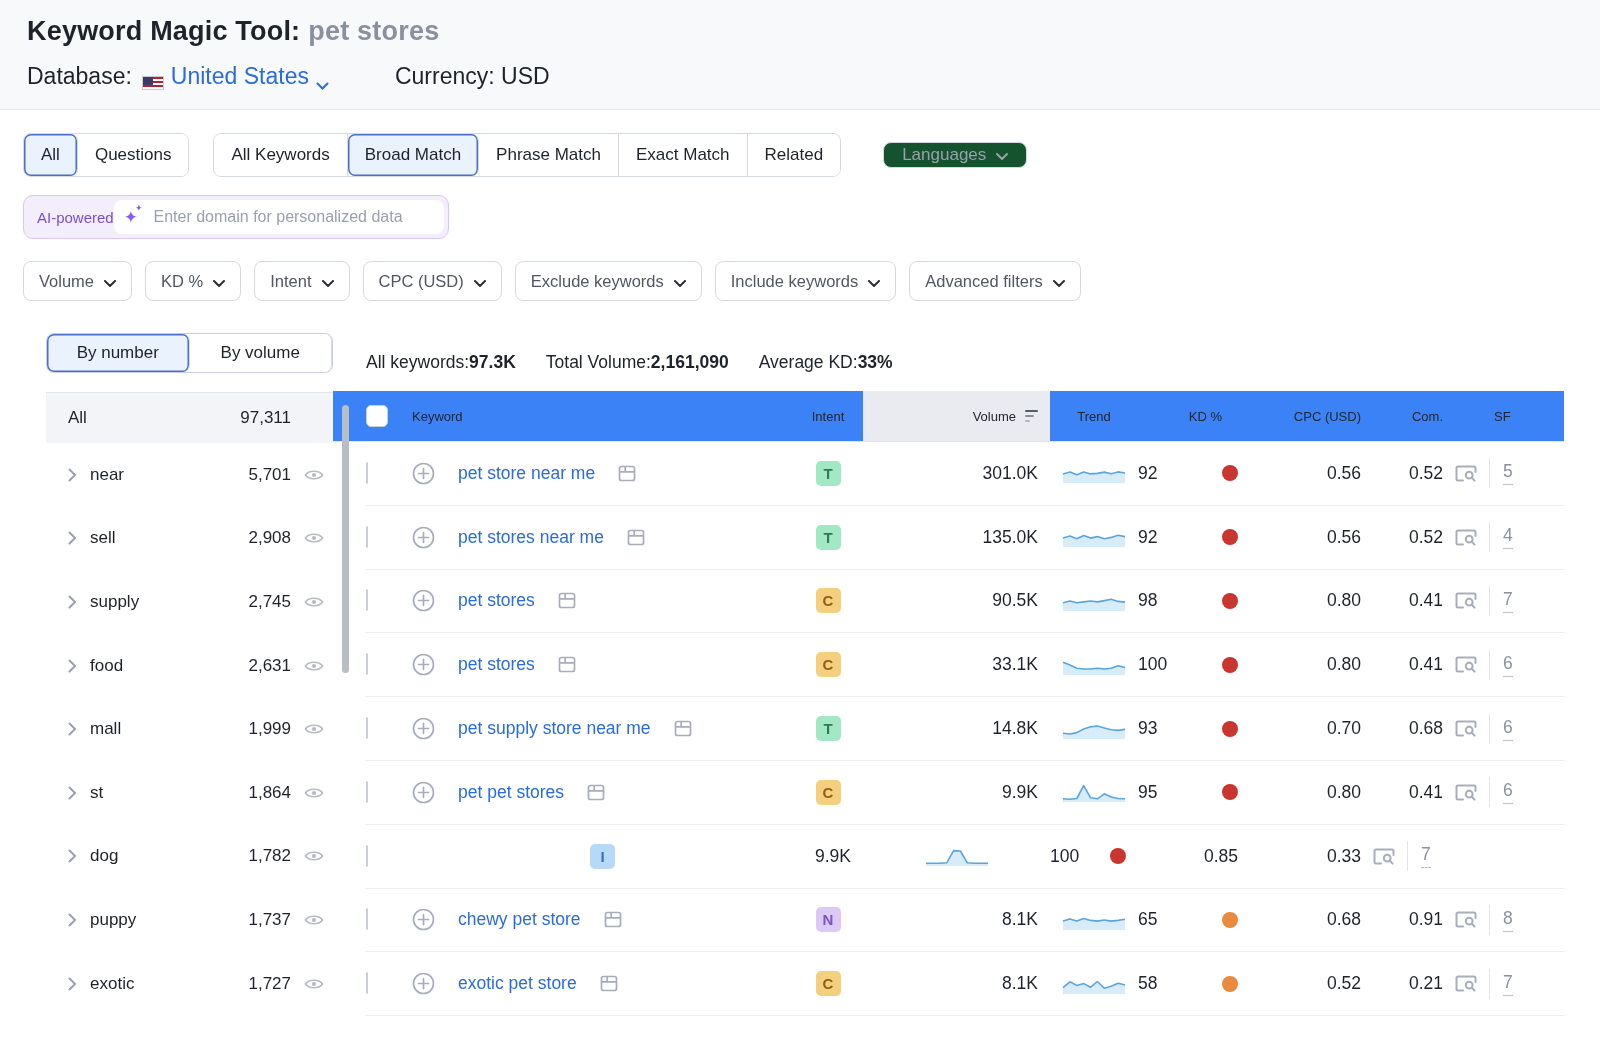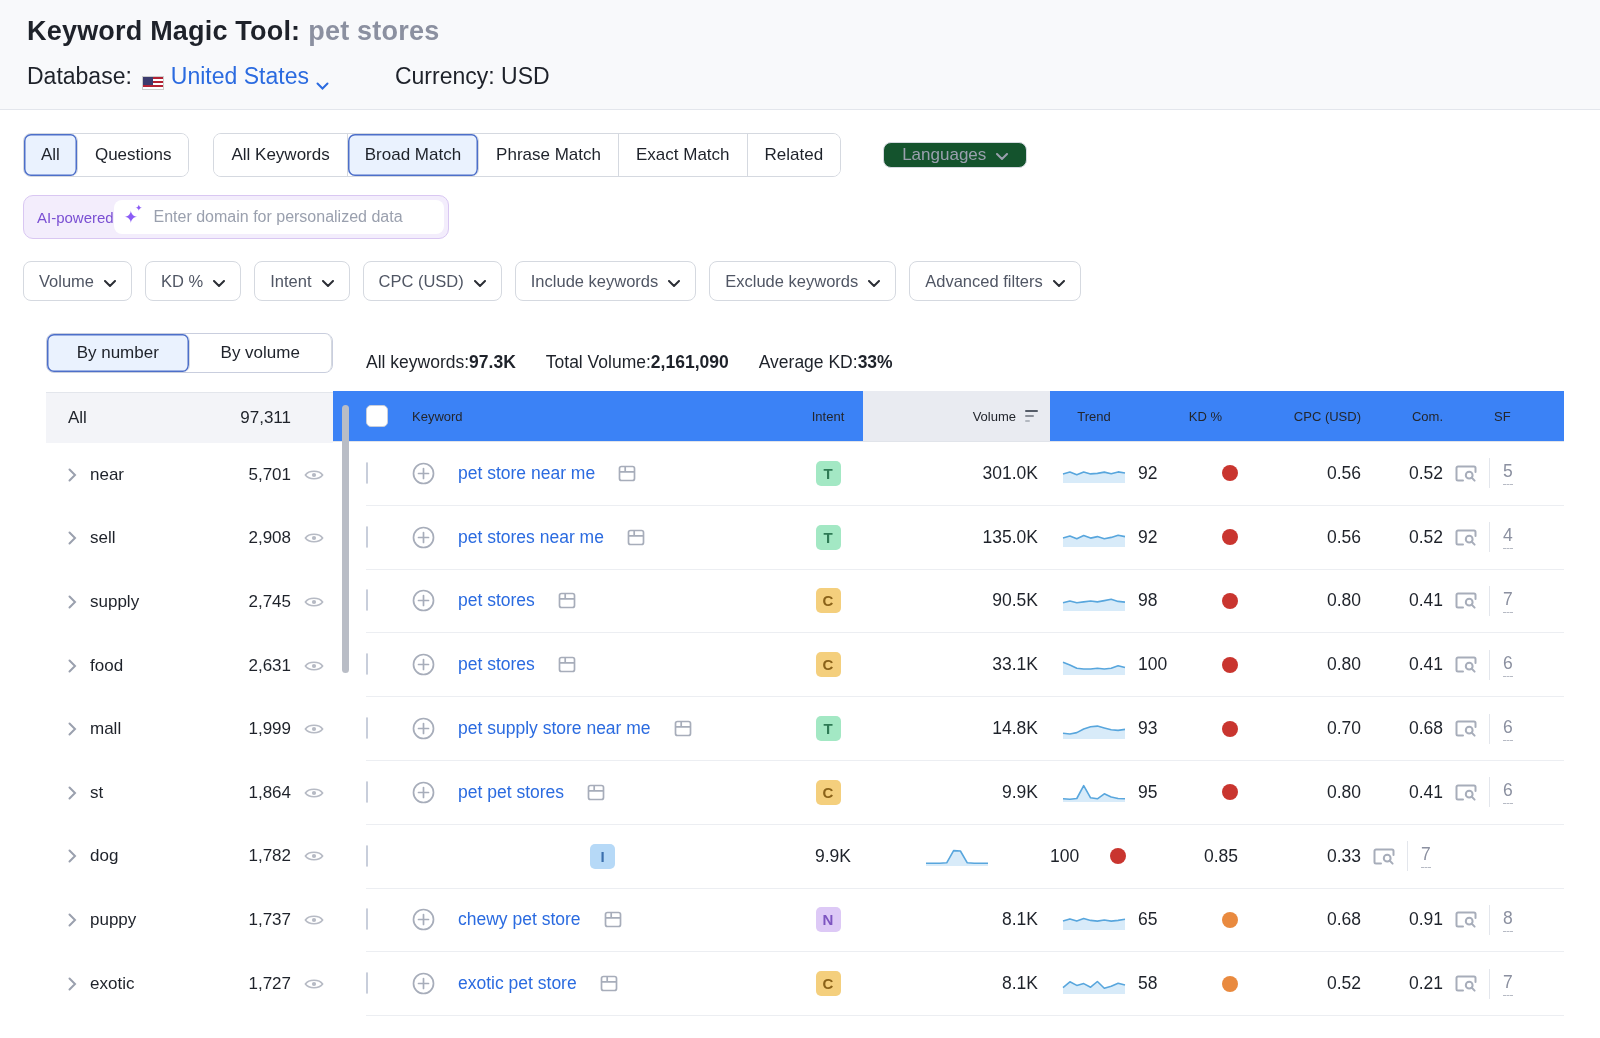--- a/index.html
+++ b/index.html
@@ -174,27 +174,27 @@
             <path d="M1 1 L6 6 L11 1" stroke="#2b2e35" stroke-width="2" fill="none" stroke-linecap="round"></path>
           </svg></span>
       </button>
       <button class="drop-btn">
         <span>CPC (USD)</span>
         <span class="chev-dark"><svg width="12" height="7" viewBox="0 0 12 7">
             <path d="M1 1 L6 6 L11 1" stroke="#2b2e35" stroke-width="2" fill="none" stroke-linecap="round"></path>
           </svg></span>
       </button>
       <button class="drop-btn">
-        <span>Include keywords</span>
+        <span>Exclude keywords</span>
         <span class="chev-dark"><svg width="12" height="7" viewBox="0 0 12 7">
             <path d="M1 1 L6 6 L11 1" stroke="#2b2e35" stroke-width="2" fill="none" stroke-linecap="round"></path>
           </svg></span>
       </button>
       <button class="drop-btn">
-        <span>Exclude keywords</span>
+        <span>Include keywords</span>
         <span class="chev-dark"><svg width="12" height="7" viewBox="0 0 12 7">
             <path d="M1 1 L6 6 L11 1" stroke="#2b2e35" stroke-width="2" fill="none" stroke-linecap="round"></path>
           </svg></span>
       </button>
       <button class="drop-btn">
         <span>Advanced filters</span>
         <span class="chev-dark"><svg width="12" height="7" viewBox="0 0 12 7">
             <path d="M1 1 L6 6 L11 1" stroke="#2b2e35" stroke-width="2" fill="none" stroke-linecap="round"></path>
           </svg></span>
       </button>

